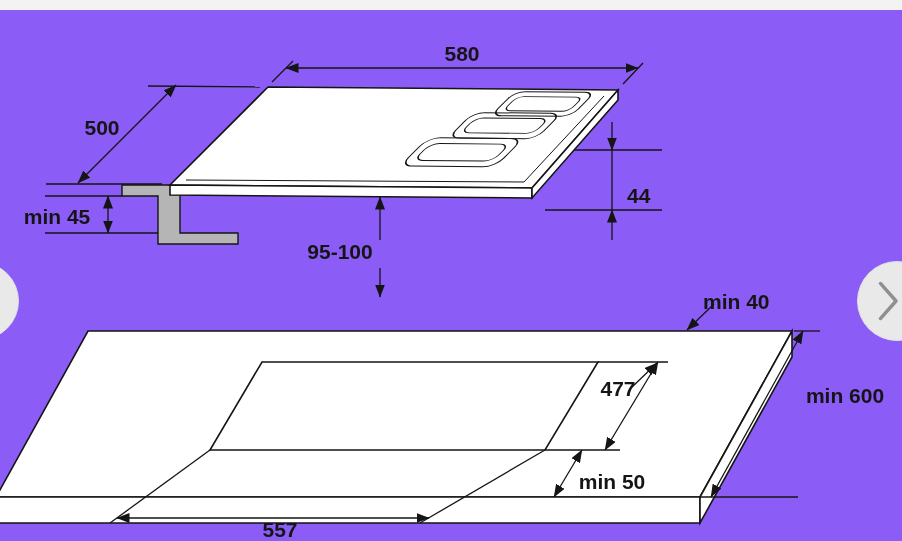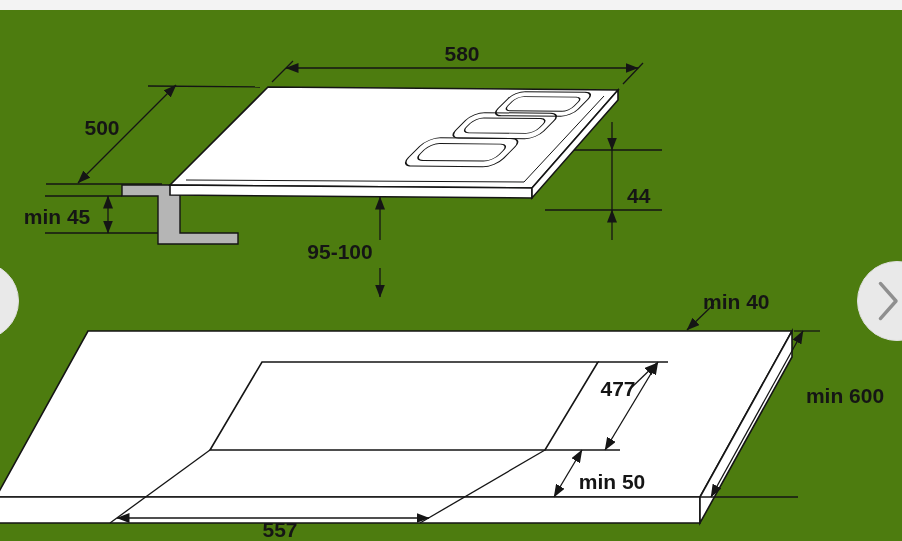--- a/index.html
+++ b/index.html
@@ -1,21 +1,21 @@
 <!DOCTYPE html>
 <html><head>
 <meta charset="utf-8">
 <style>
   * { margin: 0; padding: 0; box-sizing: border-box; }
   html, body { background: #ffffff; font-family: "Liberation Sans", sans-serif; }
   .stage {
     position: relative;
     width: 902px;
     height: 541px;
-    background: #4d7c0f;
+    background: #8b5cf6;
     overflow: hidden;
   }
   .top-strip {
     position: absolute;
     top: 0; left: 0;
     width: 100%; height: 10px;
     background: #f3f3f3;
   }
   svg.diagram { position: absolute; top: 0; left: 0; }
   svg.diagram text {

